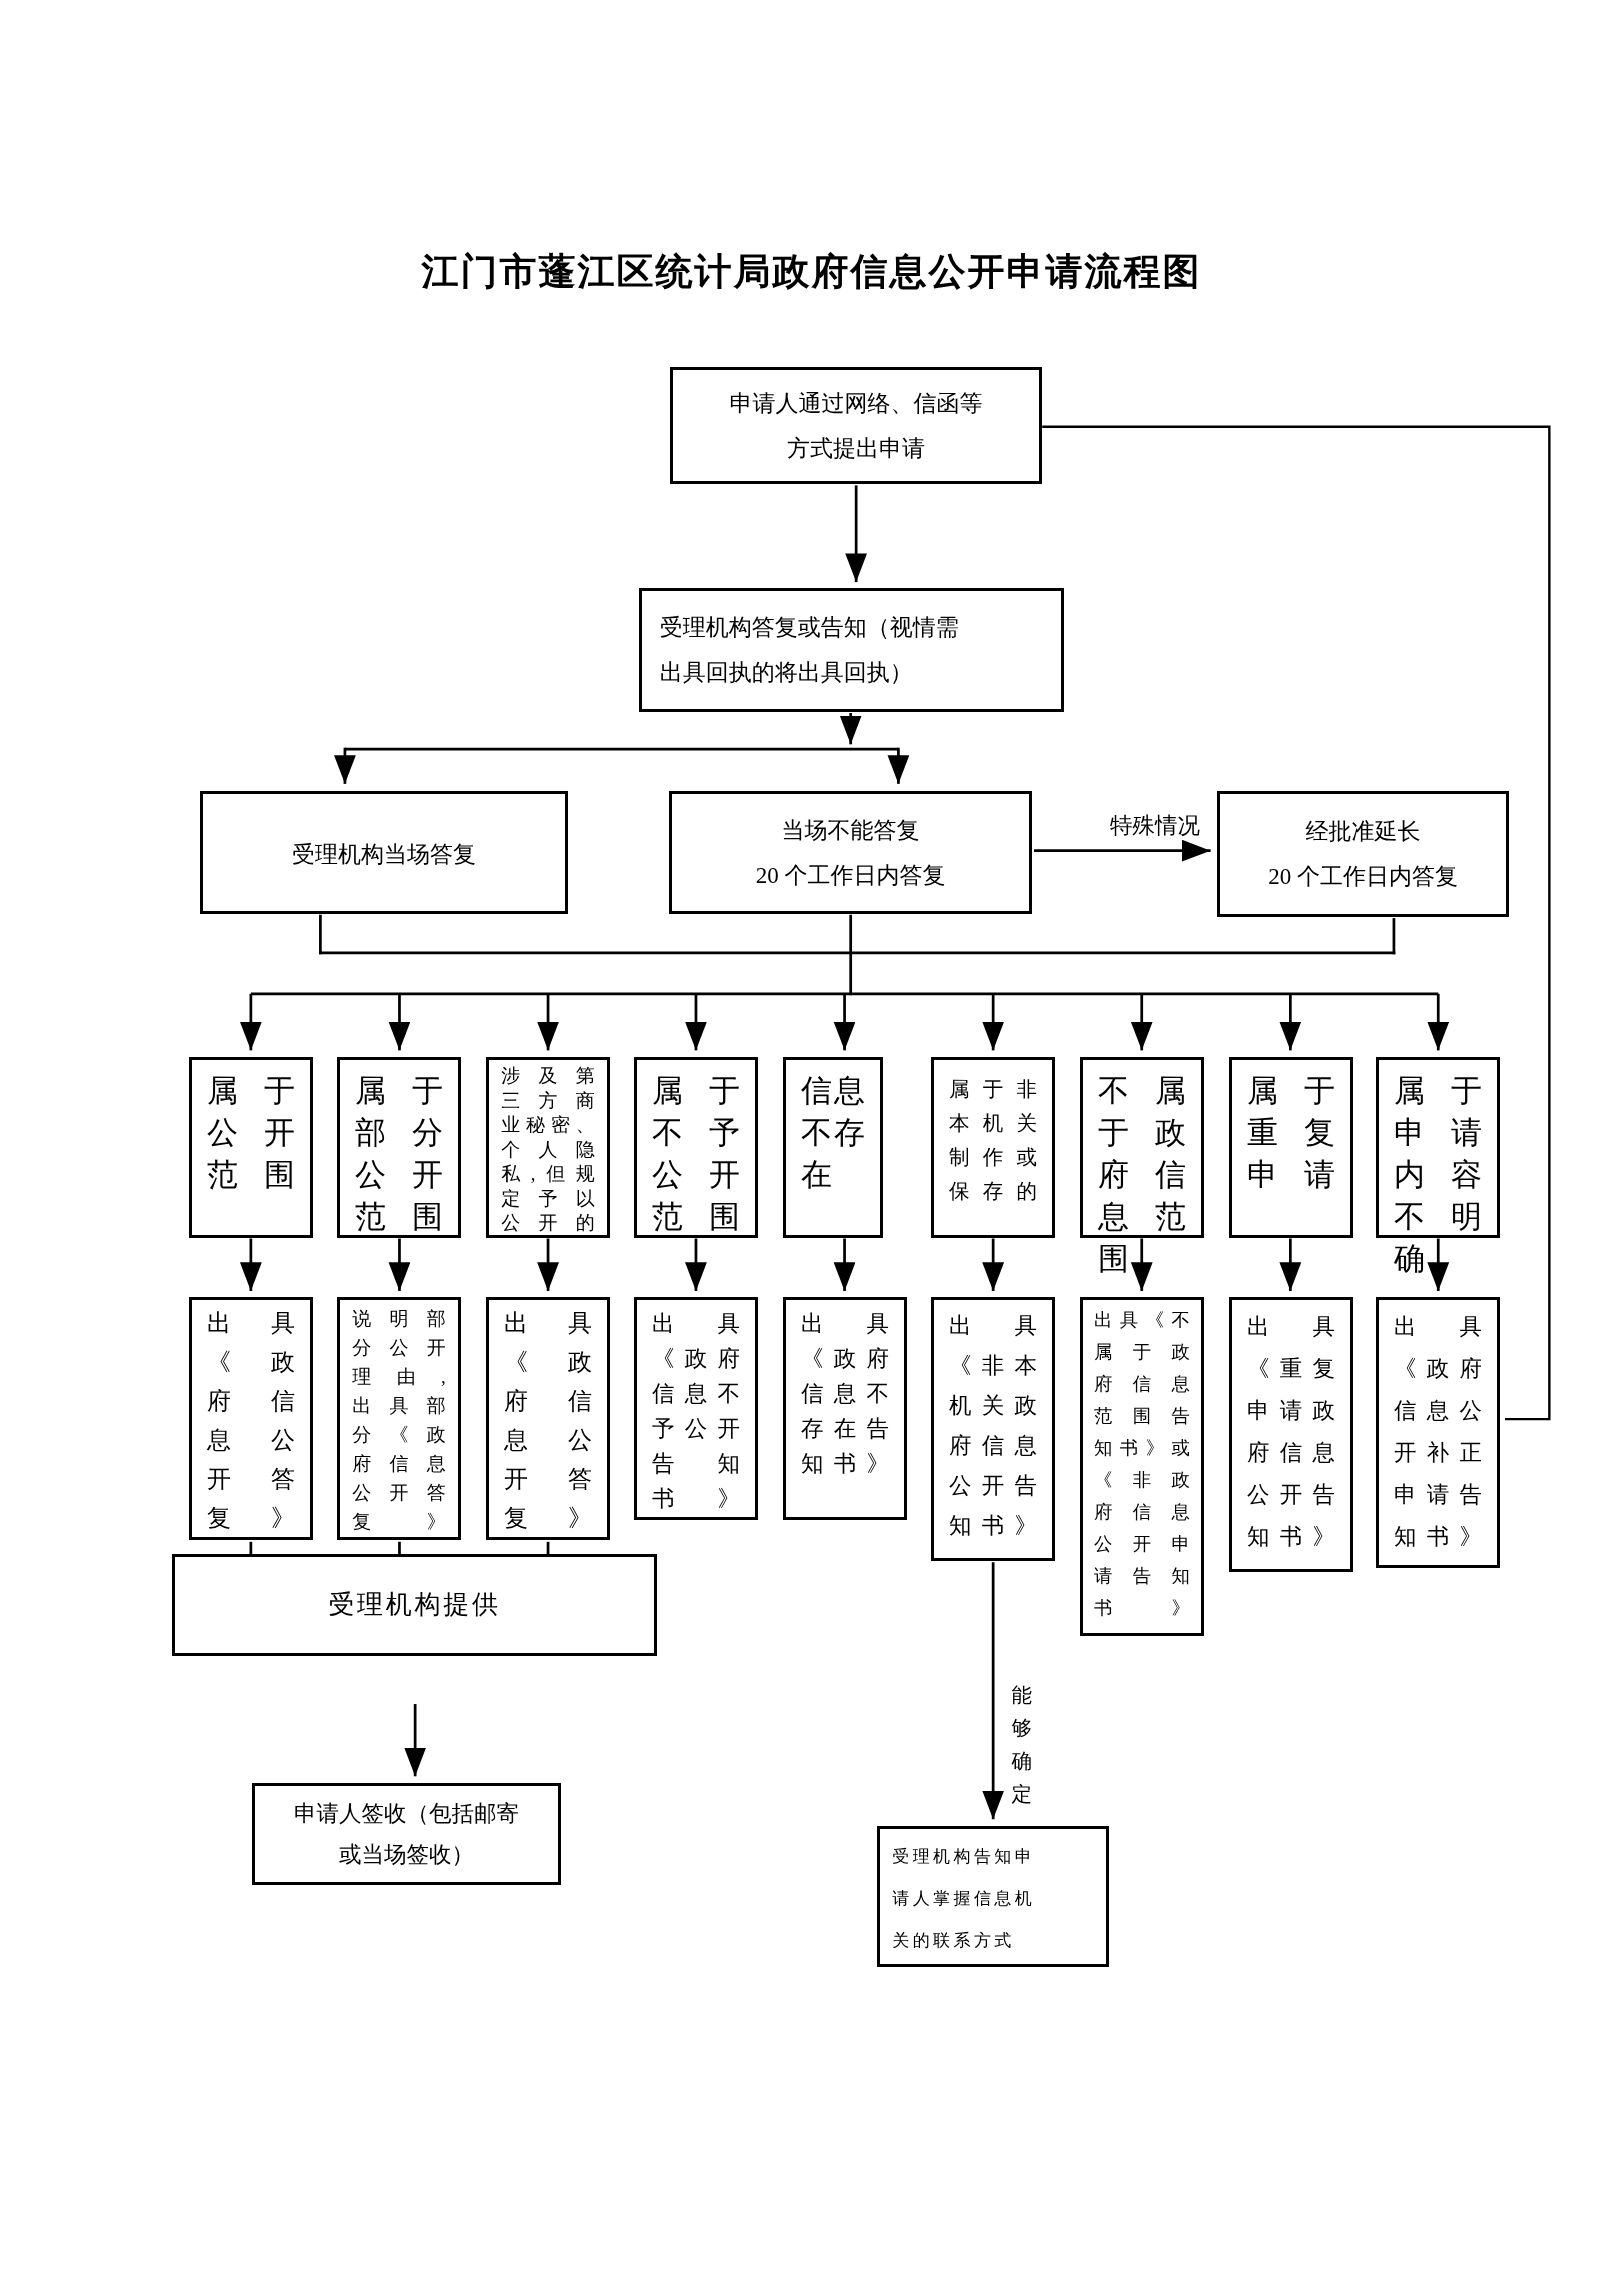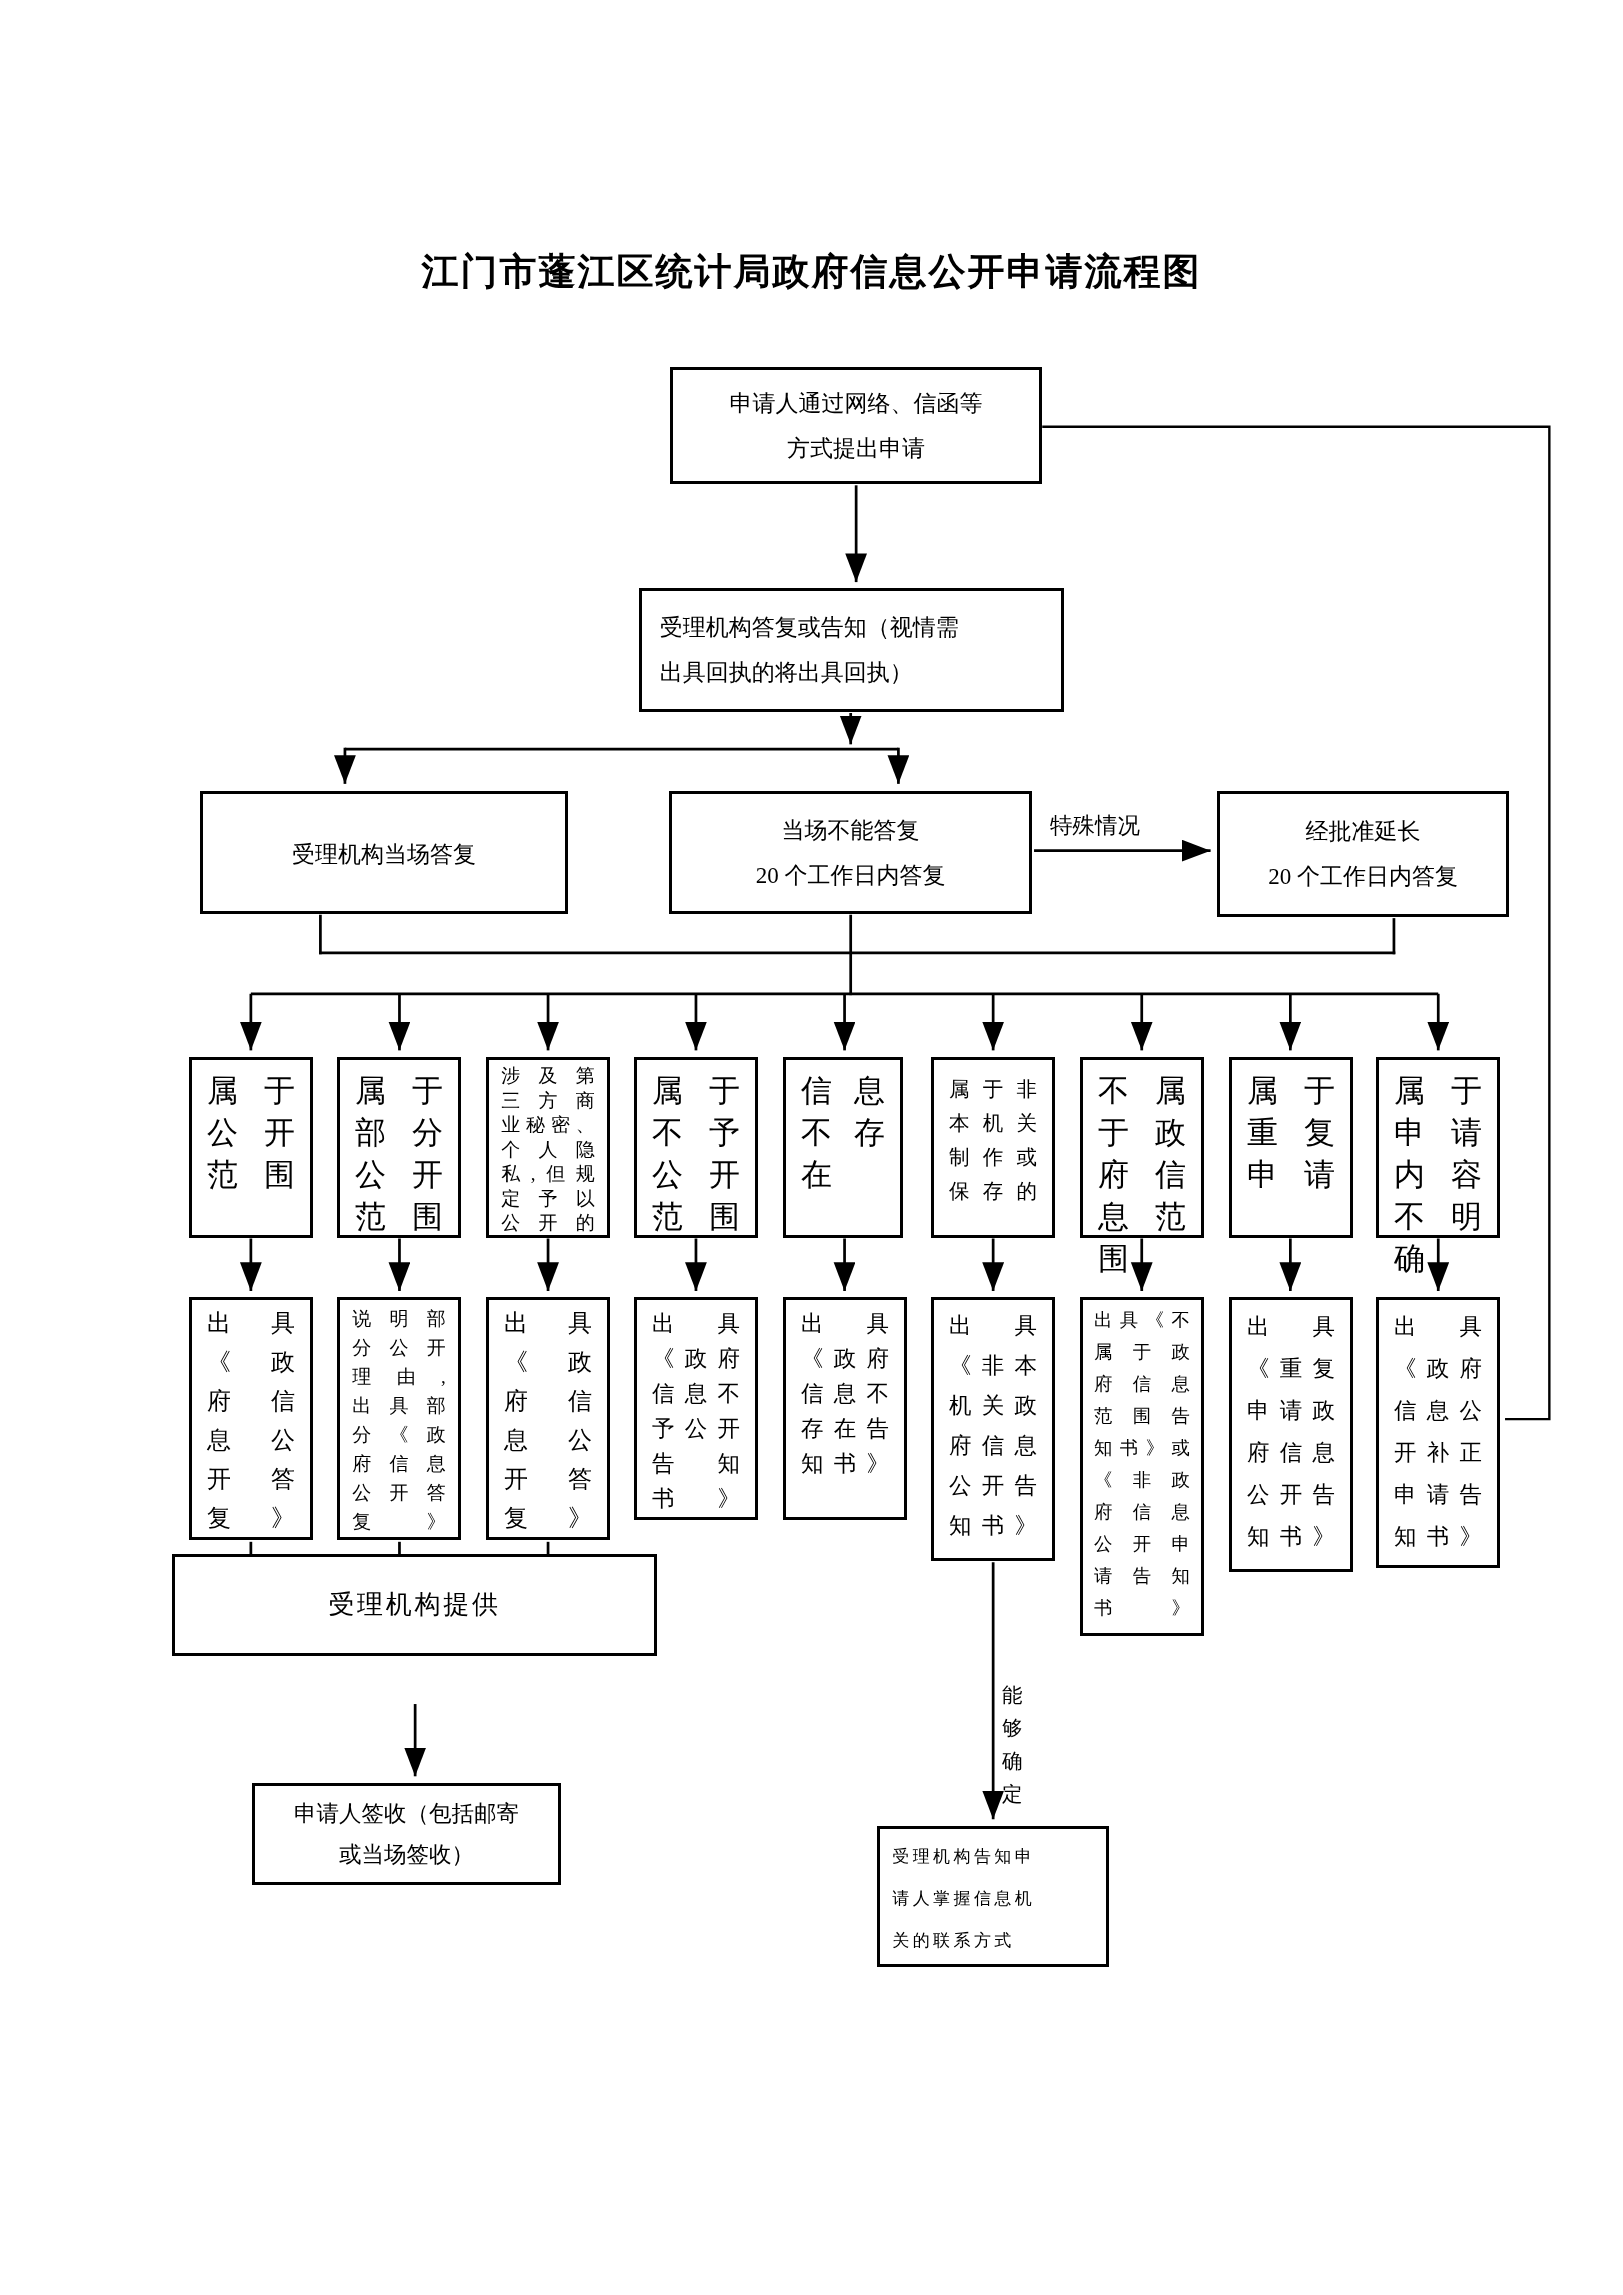--- a/index.html
+++ b/index.html
@@ -19,21 +19,21 @@
   .t36{font-size:23px;line-height:45px;}
   .f36j{font-size:31px;line-height:42px;}
   .f30j{font-size:20.5px;line-height:34px;padding-top:12.3px;}
   .f28j{font-size:19px;line-height:24.5px;padding-top:4.1px;padding-left:12.3px;padding-right:12.3px;}
   .f35j{font-size:24px;line-height:39px;padding-top:4.1px;}
   .f28k{font-size:19px;line-height:29px;padding-top:4.1px;padding-left:12.3px;padding-right:12.3px;}
   .f33a{font-size:22.5px;line-height:35px;padding-top:5.5px;}
   .f33b{font-size:22.5px;line-height:40px;padding-top:5.5px;}
   .f33c{font-size:22.5px;line-height:42px;padding-top:5.5px;}
   .f27j{font-size:18.4px;line-height:32px;padding-top:4.1px;padding-left:11px;padding-right:11px;}
-  .lbl{position:absolute;font-size:22.5px;text-align:left;}
+  .lbl{position:absolute;font-size:22.5px;text-align:right;}
 </style>
 </head>
 <body>
 
 <div class="canvas">
 
   <svg id="wires" viewBox="0 0 2381 3367" xmlns="http://www.w3.org/2000/svg">
     <defs>
       <marker id="ah" markerUnits="userSpaceOnUse" markerWidth="46" markerHeight="36" refX="42" refY="16" orient="auto">
         <path d="M0,0 L42,16 L0,32 Z" fill="#000"></path>
@@ -115,21 +115,21 @@
 三方商
 业秘密、
 个人隐
 私,但规
 定予以
 公开的</div>
   <div class="node vjust f36j" style="left:634px;top:1057px;width:124px;height:181px;">属于
 不予
 公开
 范围</div>
-  <div class="node vjust f36j" style="left:783px;top:1057px;width:120px;height:181px;">信息
+  <div class="node vjust f36j" style="left:783px;top:1057px;width:100px;height:181px;">信息
 不存在</div>
   <div class="node vjust f30j" style="left:931px;top:1057px;width:124px;height:181px;">属于非
 本机关
 制作或
 保存的</div>
   <div class="node vjust f36j" style="left:1080px;top:1057px;width:124px;height:181px;">不属
 于政
 府信
 息范
 围</div>

